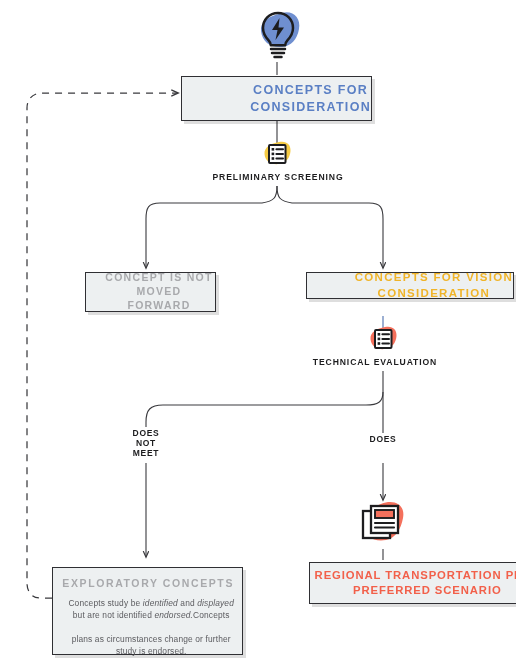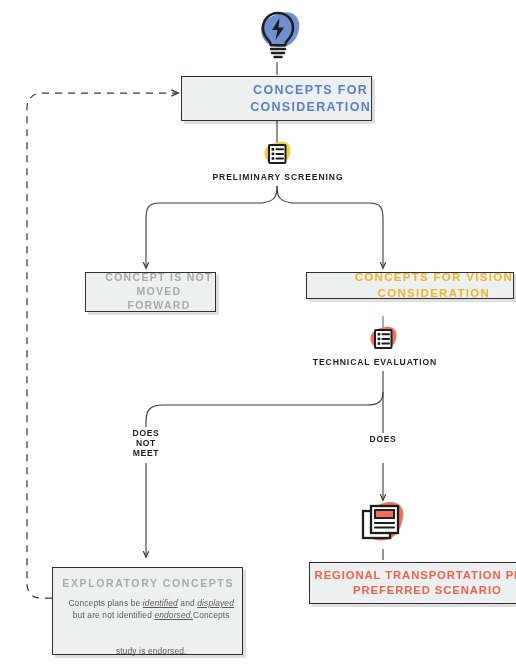--- a/index.html
+++ b/index.html
@@ -78,21 +78,21 @@
     font-size: 10.5px;
     letter-spacing: 1.6px;
     margin-bottom: 7px;
   }
   .node-body {
     color: #5b5b5f;
     font-size: 8.4px;
     line-height: 1.42;
     letter-spacing: 0.15px;
   }
-  .node-body em { font-style: italic; text-decoration: underline; }
+  .node-body em { font-style: italic; }
   
   #node-rtp {
     left: 273px; top: 562px; width: 232px; height: 42px; margin-left: 36px;
   }
   #node-rtp .node-title {
     color: #f2604a;
     font-size: 11.3px;
     letter-spacing: 0.9px;
   }
   
@@ -228,24 +228,24 @@
       <rect x="19" y="6" width="27" height="27" fill="#ffffff" stroke="#1d1d1f" stroke-width="2.3"></rect>
       <rect x="23" y="10" width="19" height="8" fill="#f4705c" stroke="#1d1d1f" stroke-width="1.9"></rect>
       <line x1="23" y1="23" x2="42" y2="23" stroke="#1d1d1f" stroke-width="2.1" stroke-linecap="round"></line>
       <line x1="23" y1="27.5" x2="42" y2="27.5" stroke="#1d1d1f" stroke-width="2.1" stroke-linecap="round"></line>
     </svg>
   </div>
 
   <div class="node-box" id="node-exploratory">
     <div class="node-title">EXPLORATORY CONCEPTS</div>
     <div class="node-body">
-      <span>Concepts plans be </span><em>identified</em><span> and </span><em>displayed</em><br>
+      <span>Concepts study be </span><em>identified</em><span> and </span><em>displayed</em><br>
       <span>but are not identified </span><em>endorsed.</em><span>Concepts</span><br>
       <br>
-      <br>
+      <span>plans as circumstances change or further</span><br>
       <span>study is endorsed.</span>
     </div>
   </div>
 
   <div class="node-box" id="node-rtp">
     <div class="node-title" style="white-space:pre-line;">REGIONAL TRANSPORTATION PLAN
 PREFERRED SCENARIO</div>
   </div>
 
 </div>

